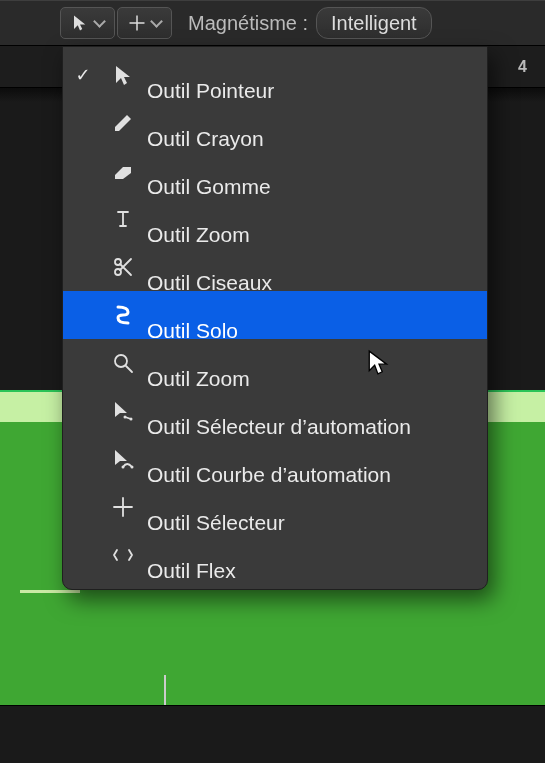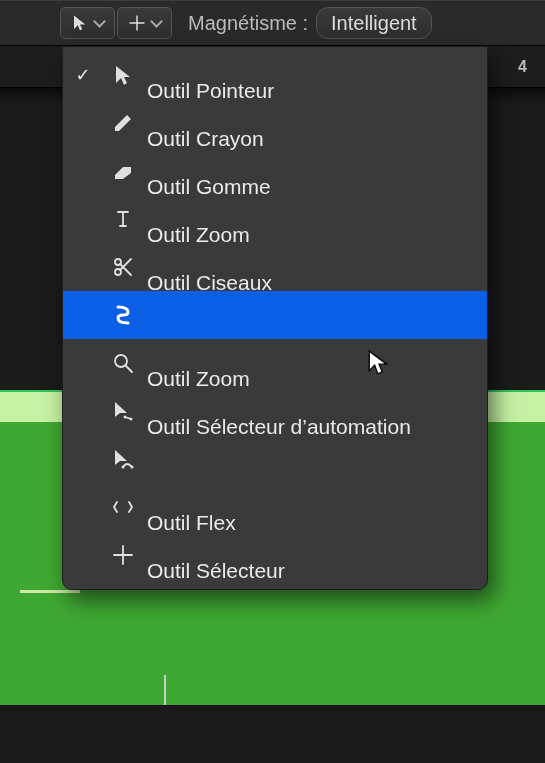--- a/index.html
+++ b/index.html
@@ -129,20 +129,21 @@
       </span>
       <span class="mi-label">Outil Ciseaux</span>
     </div>
     <div class="menu-item highlight">
       <span class="mi-check"></span>
       <span class="mi-icon">
         <svg viewBox="0 0 24 24">
           <path d="M7 4 Q17 4 17 9 Q17 12 12 12 Q7 12 7 15 Q7 20 17 20" stroke="#fff" fill="none" stroke-width="3" stroke-linecap="round" stroke-linejoin="round"></path>
         </svg>
       </span>
+      <span class="mi-label">Outil Solo</span>
     </div>
     <div class="menu-item">
       <span class="mi-check"></span>
       <span class="mi-icon">
         <svg viewBox="0 0 24 24">
           <circle cx="10" cy="10" r="6" stroke="#e0e0e0" fill="none" stroke-width="1.8" stroke-linecap="round" stroke-linejoin="round"></circle>
           <path d="M15 15 L21 21" stroke="#e0e0e0" fill="none" stroke-width="1.8" stroke-linecap="round" stroke-linejoin="round"></path>
         </svg>
       </span>
       <span class="mi-label">Outil Zoom</span>
@@ -162,36 +163,37 @@
     <div class="menu-item">
       <span class="mi-check"></span>
       <span class="mi-icon">
         <svg viewBox="0 0 24 24">
           <path d="M4 3 L4 18 L9 14 L16 14 Z" fill="#e0e0e0"></path>
           <path d="M12 20 Q16 14 21 20" stroke="#e0e0e0" fill="none" stroke-width="1.8" stroke-linecap="round" stroke-linejoin="round"></path>
           <circle cx="12" cy="20" r="1.5" fill="#e0e0e0"></circle>
           <circle cx="21" cy="20" r="1.5" fill="#e0e0e0"></circle>
         </svg>
       </span>
+      <span class="mi-label">Outil Courbe d’automation</span>
+    </div>
+    <div class="menu-item">
+      <span class="mi-check"></span>
+      <span class="mi-icon">
+        <svg viewBox="0 0 24 24">
+          <path d="M12 3 V21 M3 12 H21" stroke="#e0e0e0" fill="none" stroke-width="1.8" stroke-linecap="round" stroke-linejoin="round"></path>
+        </svg>
+      </span>
+      <span class="mi-label">Outil Sélecteur</span>
     </div>
     <div class="menu-item">
       <span class="mi-check"></span>
       <span class="mi-icon">
         <svg viewBox="0 0 24 24">
           <path d="M6 7 L3 12 L6 17 M18 7 L21 12 L18 17" stroke="#e0e0e0" fill="none" stroke-width="1.8" stroke-linecap="round" stroke-linejoin="round"></path>
         </svg>
       </span>
       <span class="mi-label">Outil Flex</span>
     </div>
-    <div class="menu-item">
-      <span class="mi-check"></span>
-      <span class="mi-icon">
-        <svg viewBox="0 0 24 24">
-          <path d="M12 3 V21 M3 12 H21" stroke="#e0e0e0" fill="none" stroke-width="1.8" stroke-linecap="round" stroke-linejoin="round"></path>
-        </svg>
-      </span>
-      <span class="mi-label">Outil Sélecteur</span>
-    </div>
   </div>
 
 <svg class="cursor-overlay" style="top:348px;left:366px" width="26" height="28" viewBox="0 0 24 24">
   <path d="M3 2 L3 20 L8 15 L11 23 L15 21 L12 14 L19 14 Z" fill="#fff" stroke="#000" stroke-width="1.2"></path>
 </svg>
 
 </body></html>

